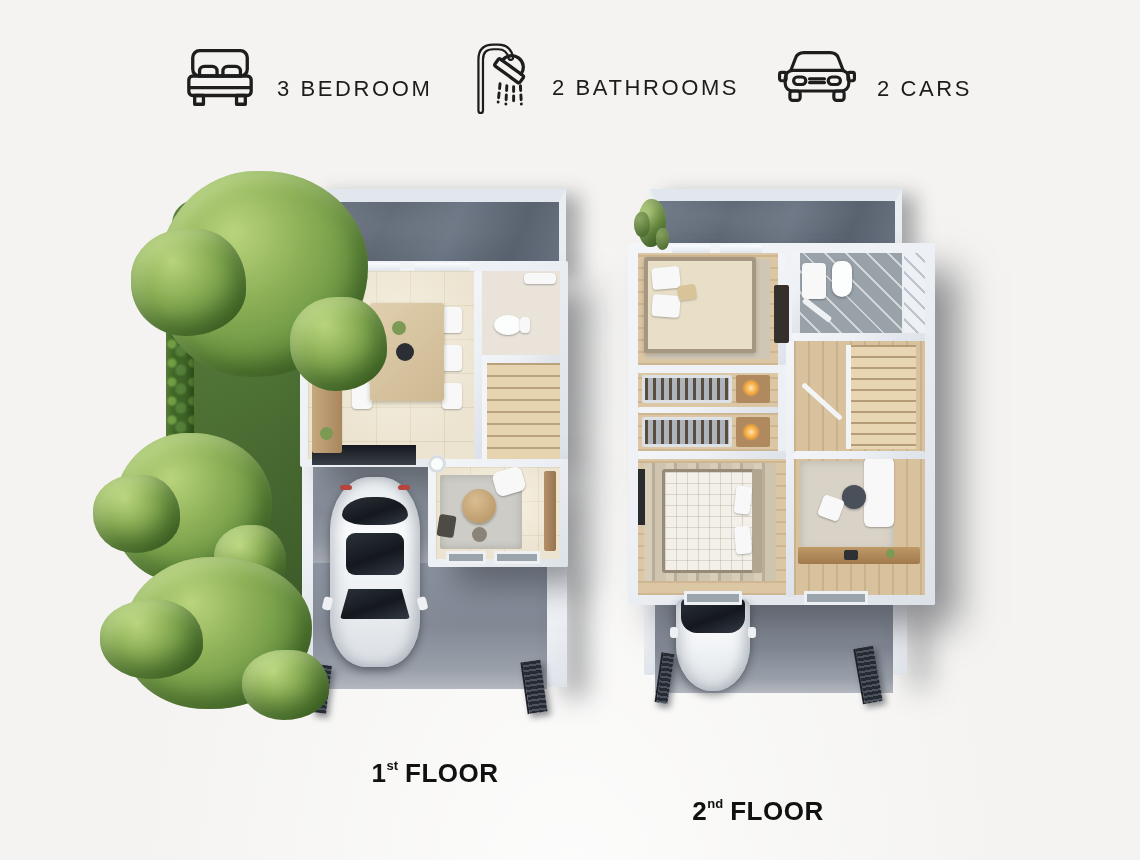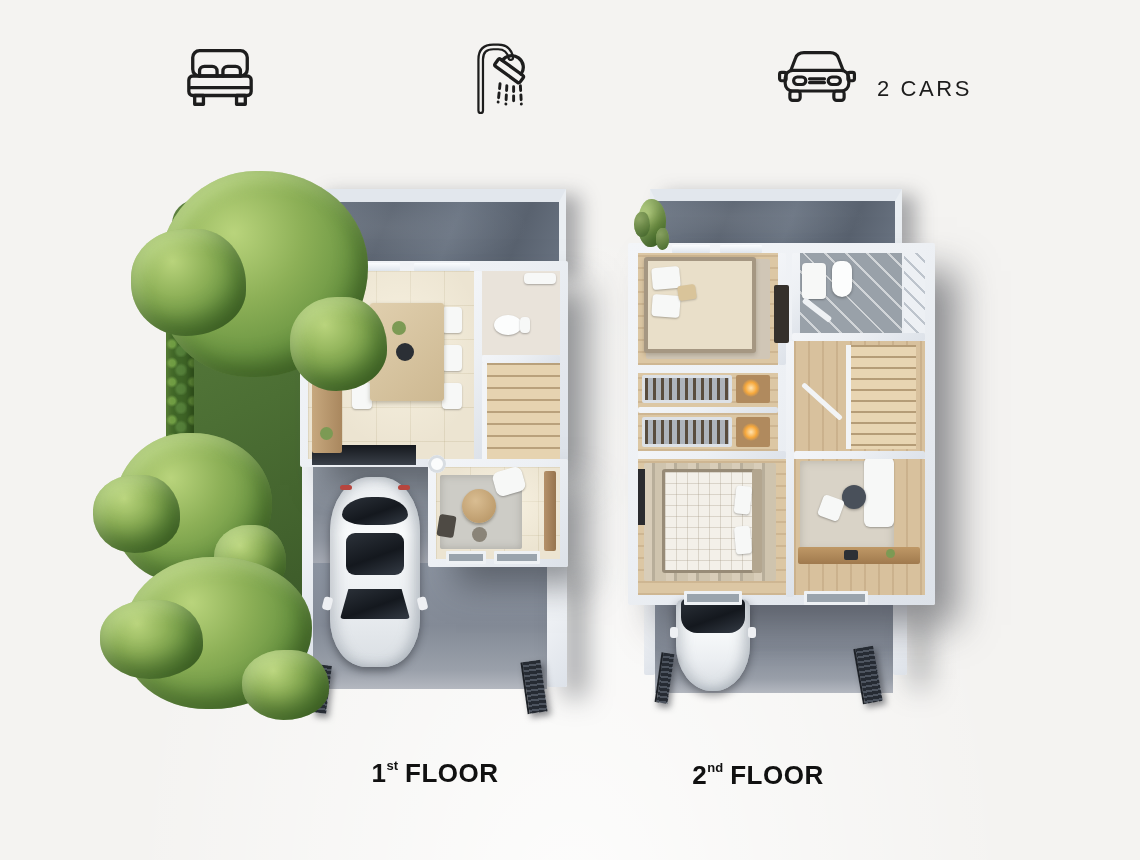--- a/index.html
+++ b/index.html
@@ -116,37 +116,39 @@
 <div class="feature" style="left:183px;top:44px;">
   <svg width="74" height="66" viewBox="0 0 76 66">
     <rect x="10" y="6" width="56" height="26" rx="7"></rect>
     <path d="M17 32 v-5 a5 5 0 0 1 5 -5 h8 a5 5 0 0 1 5 5 v5"></path>
     <path d="M41 32 v-5 a5 5 0 0 1 5 -5 h8 a5 5 0 0 1 5 5 v5"></path>
     <rect x="6" y="32" width="64" height="20" rx="4"></rect>
     <line x1="8" y1="44" x2="68" y2="44"></line>
     <rect x="12" y="52" width="9" height="9"></rect>
     <rect x="55" y="52" width="9" height="9"></rect>
   </svg>
+  <span class="feature-label">3 BEDROOM</span>
 </div>
 
 <div class="feature" style="left:472px;top:38px;">
   <svg width="60" height="76" viewBox="0 0 62 78">
     <path d="M9 75 V22 q0-13 13-13 h5 q11 0 13 11" style="stroke-width:7;"></path>
     <path d="M9 75 V22 q0-13 13-13 h5 q11 0 13 11" style="stroke:#f4f3f1;stroke-width:2.4;"></path>
     <g transform="rotate(36 41 30)">
       <path d="M29 30 a12 12 0 0 1 24 0"></path>
       <rect x="25" y="30" width="32" height="9" rx="2"></rect>
     </g>
     <g stroke-dasharray="5 4.5" style="stroke-width:3;">
       <line x1="29" y1="47" x2="27" y2="66"></line>
       <line x1="36" y1="49" x2="35" y2="68"></line>
       <line x1="43" y1="50" x2="43" y2="69"></line>
       <line x1="50" y1="49" x2="51" y2="68"></line>
     </g>
   </svg>
+  <span class="feature-label">2 BATHROOMS</span>
 </div>
 
 <div class="feature" style="left:777px;top:48px;">
   <svg width="80" height="58" viewBox="0 0 84 62">
     <path d="M14 24 l5 -13 q2 -6 9 -6 h28 q7 0 9 6 l5 13"></path>
     <rect x="8" y="24" width="68" height="22" rx="8"></rect>
     <rect x="2" y="26" width="7" height="9" rx="2"></rect>
     <rect x="75" y="26" width="7" height="9" rx="2"></rect>
     <rect x="17" y="31" width="13" height="8" rx="4"></rect>
     <rect x="54" y="31" width="13" height="8" rx="4"></rect>
@@ -319,15 +321,15 @@
     <div class="abs" style="right:-6px;top:28px;width:8px;height:11px;background:#eef0f3;border-radius:3px;"></div>
   </div>
 
   <div class="abs gate" style="left:30px;top:468px;width:13px;height:50px;transform:rotate(8deg);z-index:5;"></div>
   <div class="abs gate" style="left:230px;top:462px;width:20px;height:56px;transform:rotate(-10deg);z-index:5;"></div>
 </div>
 
 <div class="floor-label" style="left:335px;top:758px;width:200px;">
   <span>1</span><sup>st</sup><span class="word">FLOOR</span>
 </div>
-<div class="floor-label" style="left:658px;top:760px;width:200px;">
+<div class="floor-label" style="left:658px;top:796px;width:200px;">
   <span>2</span><sup>nd</sup><span class="word">FLOOR</span>
 </div>
 
 </body></html>

